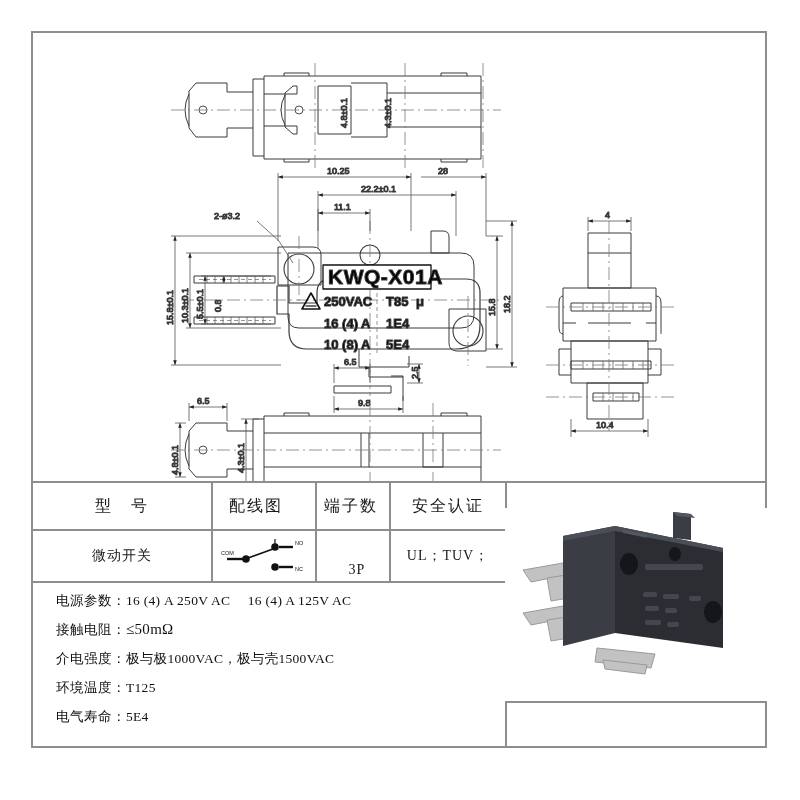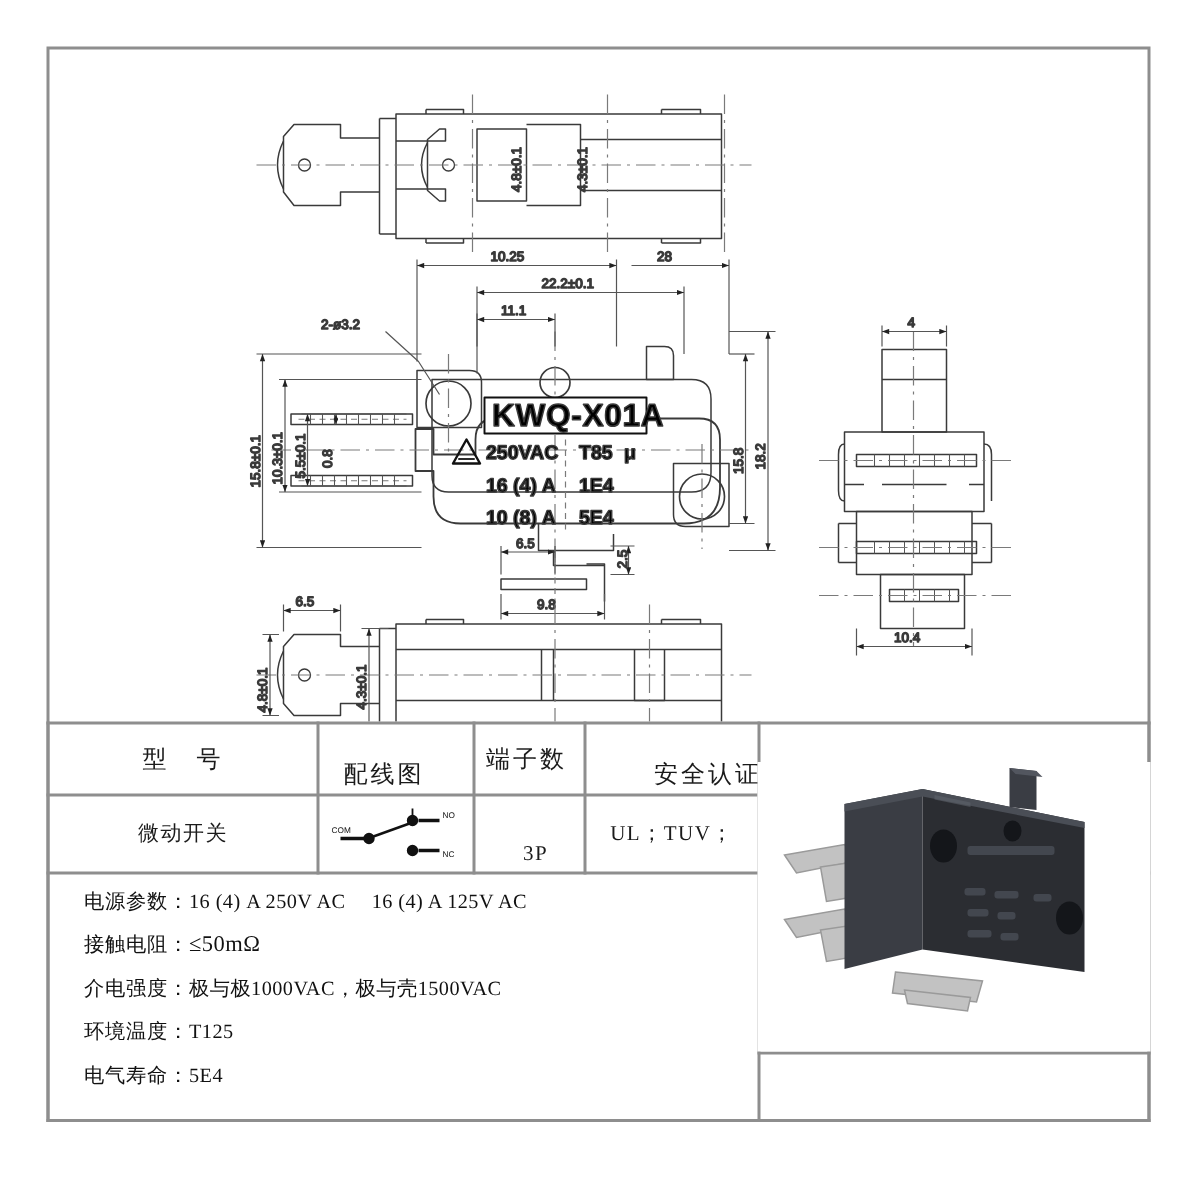--- a/index.html
+++ b/index.html
@@ -299,23 +299,23 @@
     <div class="tline" style="left:0;top:0;width:2px;height:267px;"></div>
     <div class="tline" style="left:180px;top:0;width:2px;height:102px;"></div>
     <div class="tline" style="left:284px;top:0;width:2px;height:102px;"></div>
     <div class="tline" style="left:358px;top:0;width:2px;height:102px;"></div>
     <div class="tline" style="left:474px;top:0;width:2px;height:267px;"></div>
     <div class="tline" style="left:474px;top:220px;width:262px;height:2px;"></div>
     <div class="tline" style="left:734px;top:0;width:2px;height:267px;"></div>
     <div class="tline" style="left:0;top:265px;width:736px;height:2px;"></div>
 
     <div class="cellhead" style="left:2px;top:2px;width:178px;height:46px;">型　号</div>
-    <div class="cellhead" style="left:182px;top:12px;width:86px;height:46px;border-radius:18px;">配线图</div>
+    <div class="cellhead" style="left:182px;top:2px;width:86px;height:46px;border-radius:18px;">配线图</div>
     <div class="cellhead" style="left:286px;top:2px;width:68px;height:46px;">端子数</div>
-    <div class="cellhead" style="left:360px;top:12px;width:114px;height:46px;margin-left:24px;">安全认证</div>
+    <div class="cellhead" style="left:360px;top:2px;width:114px;height:46px;">安全认证</div>
 
     <div class="cellval" style="left:2px;top:50px;width:178px;height:50px;">微动开关</div>
     <div class="cellval" style="left:286px;top:50px;width:80px;height:50px;margin-top:14px;">3P</div>
     <div class="cellval" style="left:360px;top:50px;width:114px;height:50px;font-size:14px;">UL；TUV；</div>
 
     <div style="position:absolute;left:182px;top:50px;width:102px;height:50px;">
       <svg width="102" height="50" viewBox="0 0 102 50">
         <g stroke="#111" stroke-width="1.6" fill="#111">
           <path d="M14,28 L30,28" stroke-width="2.4"></path>
           <circle cx="33" cy="28" r="3"></circle>

